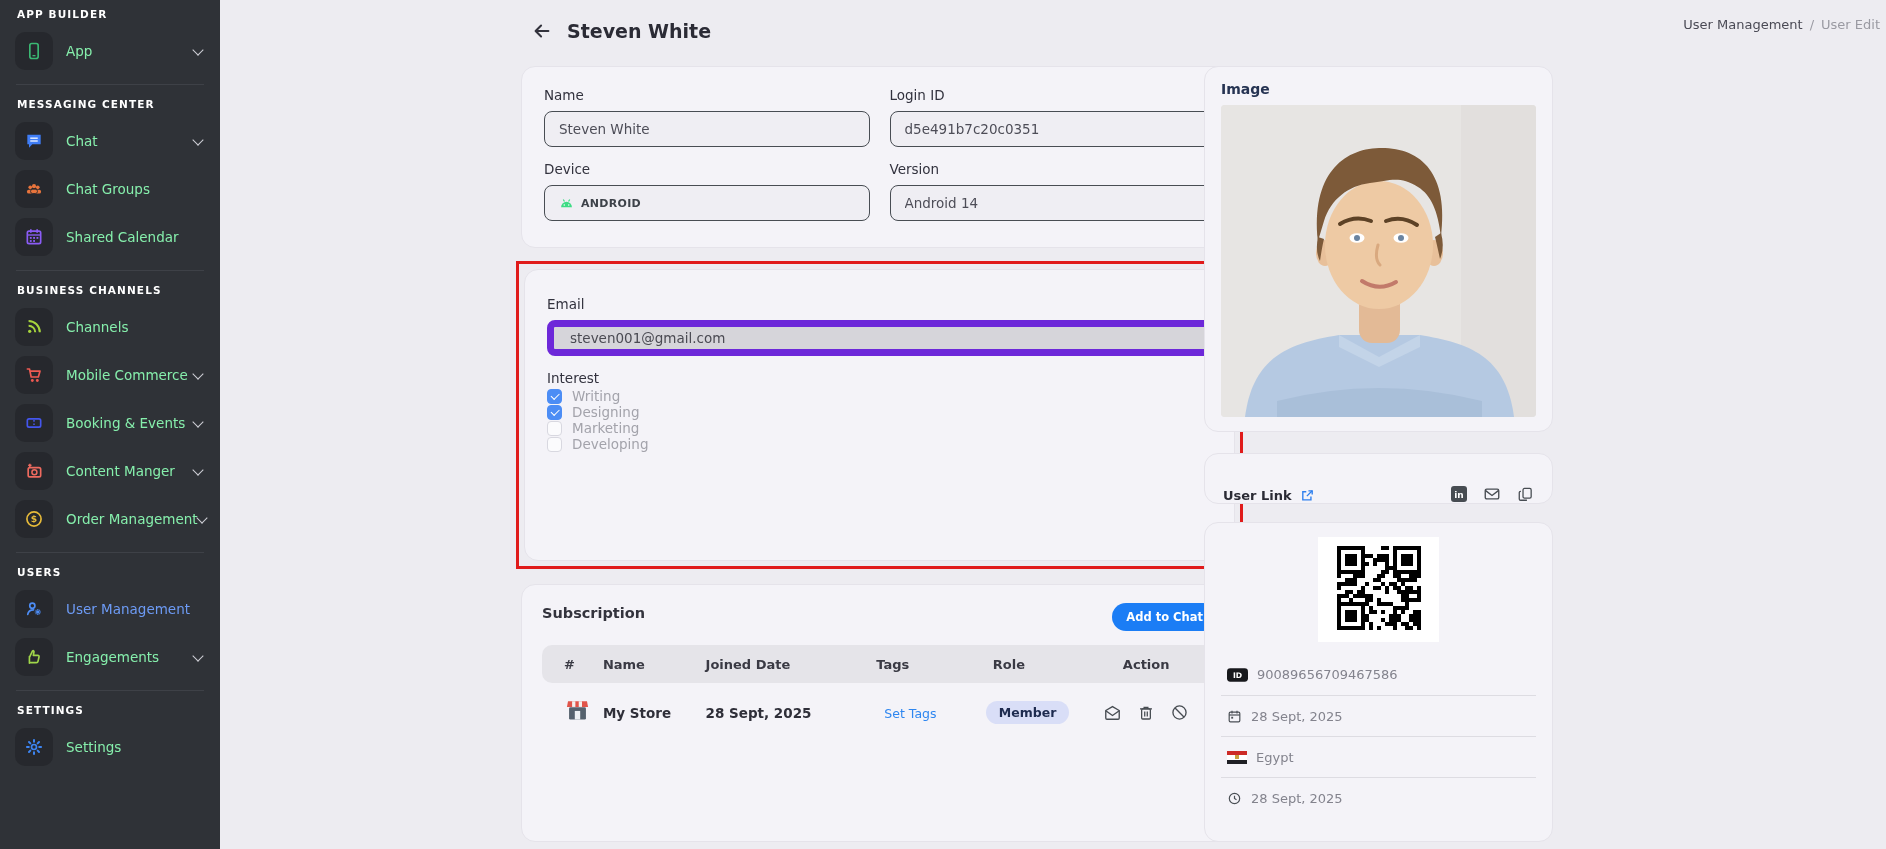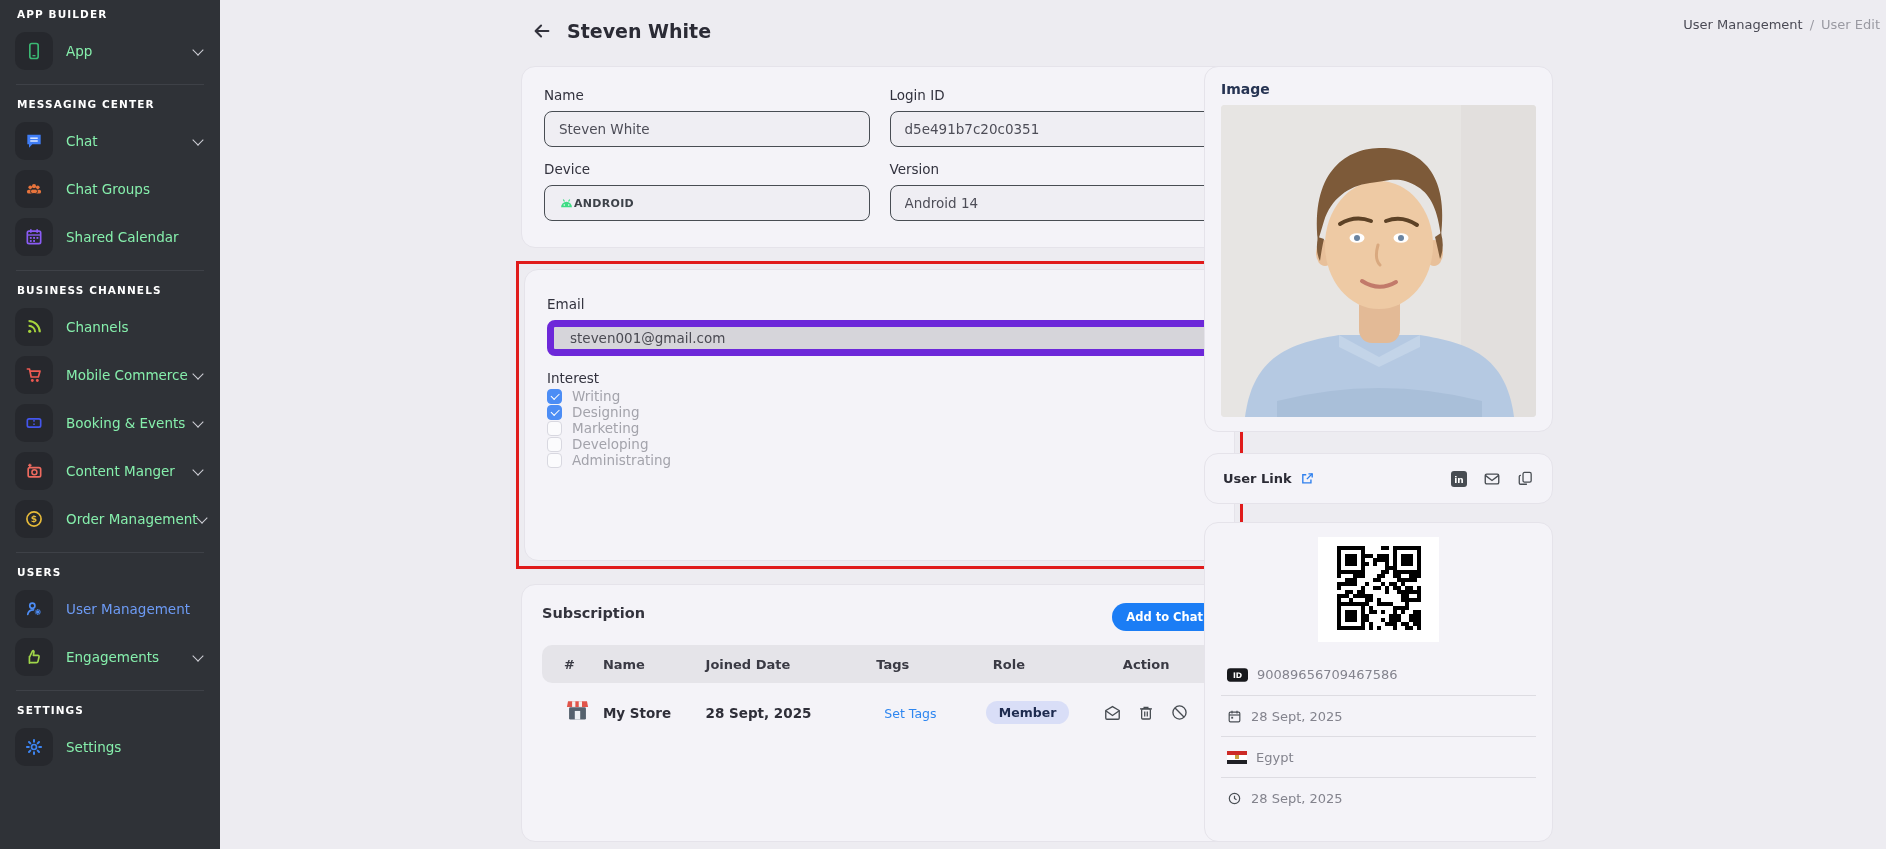--- a/index.html
+++ b/index.html
@@ -49,21 +49,21 @@
   .card-info { position:absolute; left:521px; top:66px; width:717px; height:182px; padding:20px 22px; }
   .form-grid { display:grid; grid-template-columns:1fr 1fr; column-gap:20px; row-gap:14px; }
   .field-label { font-size:13.5px; color:#32323e; margin-bottom:8px; }
   .tinput {
     width:100%; height:36px; border:1px solid #484d53; border-radius:8px;
     background:#efeef3; font-family:inherit; font-size:13.5px; color:#4d4d57;
     padding:0 14px; outline:none;
   }
   .device-box {
     width:100%; height:36px; border:1px solid #484d53; border-radius:8px;
-    background:#efeef3; display:flex; align-items:center; padding:0 14px; 
+    background:#efeef3; display:flex; align-items:center; padding:0 14px; gap:7px;
   }
   .device-text { font-size:11px; font-weight:700; color:#3d4249; letter-spacing:.3px; }
 
   .annotation {
     position:absolute; left:516px; top:261px; width:727px; height:308px;
     border:3px solid #e01b1b; padding:5px;
   }
   .card-email { width:100%; height:100%; padding:26px 22px; }
   .email-input {
     width:100%; height:36px; border:7px solid #6d28d9; border-radius:8px;
@@ -108,21 +108,21 @@
     border-radius:12px; padding:4px 13px;
   }
   .action-icons { display:flex; gap:15px; justify-content:center; align-items:center; }
   .icon-btn { cursor:pointer; display:flex; align-items:center; }
 
   
   .right-col { position:absolute; left:1204px; top:66px; width:349px; }
   .card-image { height:366px; padding:14px 16px; }
   .img-title { font-size:14px; font-weight:700; color:#253352; margin-bottom:8px; }
   .portrait { width:100%; height:312px; border-radius:4px; overflow:hidden; background:#e7e5e3; }
-  .card-link { height:51px; margin-top:21px; padding:0 18px; display:flex; align-items:center; justify-content:space-between; }
+  .card-link { height:51px; margin-top:21px; padding:0 18px; display:flex; align-items:flex-end; justify-content:space-between; }
   .ulink-left { display:flex; align-items:center; gap:8px; }
   .ulink-text { font-size:13px; font-weight:700; color:#2b2b35; }
   .ulink-icons { display:flex; gap:16px; align-items:center; }
   .card-details { height:320px; margin-top:18px; padding:14px 16px 0; }
   .qr-plate { width:121px; height:105px; background:#ffffff; margin:0 auto 12px; display:flex; align-items:center; justify-content:center; }
   .detail-row {
     display:flex; align-items:center; gap:9px; height:41px; padding:0 6px;
     font-size:13px; color:#83838d;
   }
   .detail-row + .detail-row { border-top:1px solid #dddce2; }
@@ -369,24 +369,20 @@
       <span class="chk checked"></span>
       <span class="chk-label">Designing</span>
     </div>
     <div class="chk-row">
       <span class="chk"></span>
       <span class="chk-label">Marketing</span>
     </div>
     <div class="chk-row">
       <span class="chk"></span>
       <span class="chk-label">Developing</span>
-    </div>
-    <div class="chk-row">
-      <span class="chk"></span>
-      <span class="chk-label">Administrating</span>
     </div>
   </div>
 </div>
 
 <div class="card card-sub">
   <div class="sub-head">
     <div class="sub-title">Subscription</div>
     <button class="btn-primary">Add to Chat</button>
   </div>
   <table class="subtable">

